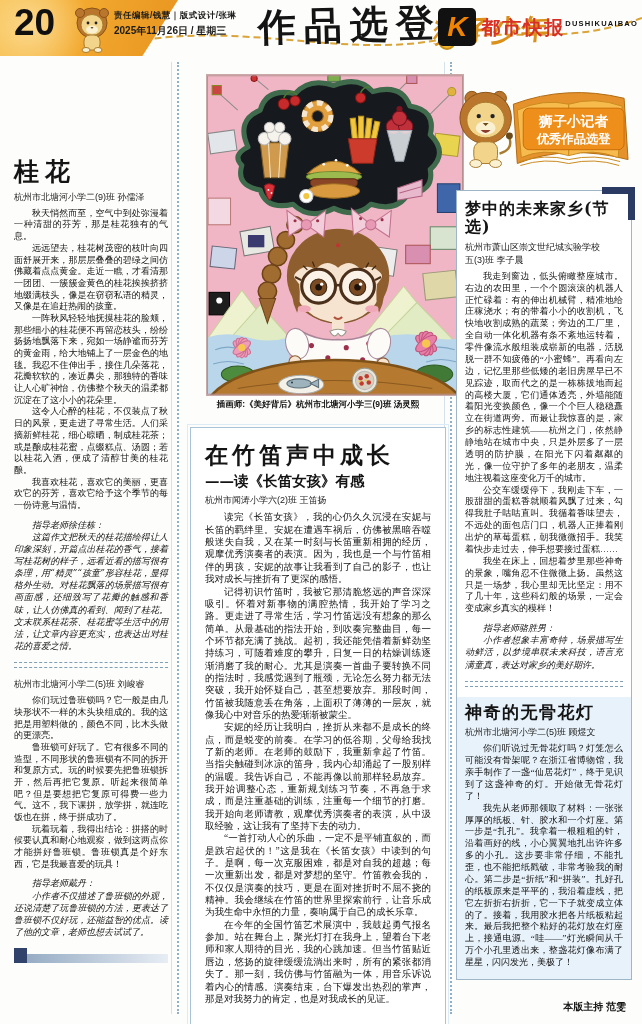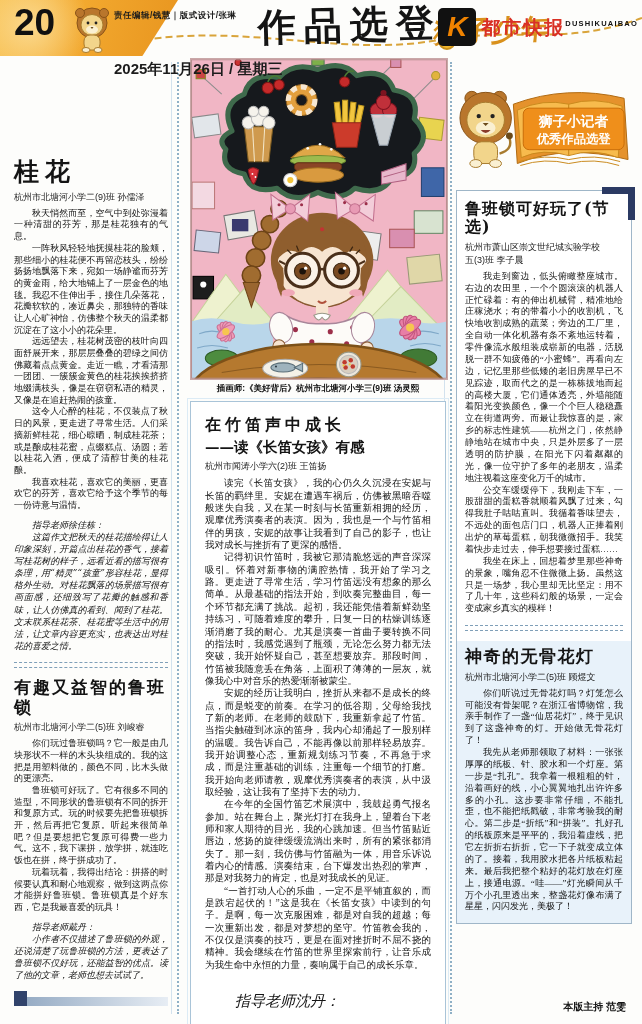--- a/index.html
+++ b/index.html
@@ -12,21 +12,21 @@
           background:linear-gradient(105deg,#f8c14f 0%,#f2a82e 45%,#e8951f 100%);
           clip-path:polygon(0 0,100% 0,80% 100%,0 100%);}
   .banner .shine{position:absolute;left:-30px;top:-34px;width:120px;height:120px;border-radius:50%;
           background:radial-gradient(circle,#fbd98e 0%,rgba(251,217,142,0) 70%);}
   .pagenum{position:absolute;left:14px;top:2px;z-index:3;font-family:"Liberation Sans",sans-serif;
            font-weight:900;font-size:37px;color:#101010;}
   .hdr-lion{position:absolute;left:72px;top:5px;z-index:3;}
   .edline{position:absolute;left:114px;top:10px;z-index:3;font-family:"Liberation Sans",sans-serif;
           font-size:8.5px;font-weight:700;color:#1c1c1c;letter-spacing:.5px;}
   .edline2{position:absolute;left:114px;top:24px;z-index:3;font-family:"Liberation Sans",sans-serif;
-          font-size:15px;font-weight:700;color:#1c1c1c;margin-top:36px;}
+          font-size:10px;font-weight:700;color:#1c1c1c;}
   .curve{position:absolute;left:0;top:0;z-index:0;}
   .ptitle{position:absolute;left:258px;top:0px;z-index:3;font-size:38px;font-weight:700;
           letter-spacing:8px;transform:rotate(-1.5deg);font-family:"DejaVu Serif",serif;}
   .brand{position:absolute;left:434px;top:12px;z-index:3;font-size:28px;font-weight:900;
          color:#d9911c;transform:skewX(-8deg) rotate(-2deg);letter-spacing:1px;
          font-family:"DejaVu Serif",serif;}
   .masthead{position:absolute;right:4px;top:8px;z-index:3;display:flex;align-items:center;gap:5px;}
   .kbox{width:38px;height:38px;background:#111;border-radius:5px;display:flex;
         align-items:center;justify-content:center;}
   .kbox span{color:#f08300;font-family:"Liberation Sans",sans-serif;font-weight:900;
@@ -39,40 +39,40 @@
   .vline{position:absolute;top:62px;height:952px;width:0;border-left:1px solid #d3e2ee;}
   .vwave{position:absolute;top:62px;height:952px;width:0;border-left:2px dotted #8fb0c6;}
   
   .col{position:absolute;}
   .col-left{left:14px;top:158px;width:154px;}
   .col-center{left:190px;top:58px;width:256px;}
   .col-right{left:456px;top:66px;width:176px;}
   .a-title{font-family:"DejaVu Serif",serif;font-weight:700;margin:0 0 4px 0;line-height:1.15;}
   .t-guihua{font-size:25px;letter-spacing:6px;}
   .t-luban{font-size:17px;letter-spacing:2px;}
-  .t-flute{font-size:16px;letter-spacing:4px;}
+  .t-flute{font-size:23px;letter-spacing:4px;}
   .t-sub{font-size:14.5px;font-weight:700;margin:2px 0 3px 0;font-family:"DejaVu Serif",serif;}
   .t-dream{font-size:16px;letter-spacing:1px;}
   .t-lantern{font-size:17px;letter-spacing:1.5px;}
   .byline{font-size:9px;color:#222;margin:0 0 4px 0;font-family:"Liberation Sans",sans-serif;}
   .body p{margin:0;text-align:justify;text-indent:2em;}
   .col-left .body p{font-size:9px;line-height:1.3;}
   .col-center .body p{font-size:9.5px;line-height:1.3;}
   .col-right .body p{font-size:9px;line-height:1.32;}
   .comment{margin-top:7px;font-style:italic;font-family:"DejaVu Serif",serif;}
   .comment p{margin:0;text-align:justify;text-indent:2em;}
   .col-left .comment p{font-size:9px;line-height:1.35;}
   .col-center .comment p{font-size:15px;line-height:1.35;margin-top:20px;}
   .col-right .comment p{font-size:9px;line-height:1.35;}
   .hdiv{height:4px;border-top:1px dashed #7f9fb8;border-bottom:1px dashed #7f9fb8;margin:10px 0;}
   .endbar{position:relative;height:9px;margin-top:16px;
           background:linear-gradient(to right,#8fa6c0,#e7edf4);}
   .endbar::before{content:"";position:absolute;left:0;top:-6px;width:13px;height:15px;background:#31436b;}
   
-  .figure{margin:0;}
+  .figure{margin:16px;}
   .fig-border{border:1px solid #c9a8a8;display:block;}
   .caption{font-size:8.5px;font-weight:700;text-align:center;margin:3px 0 6px 0;
            font-family:"Liberation Sans",sans-serif;}
   .center-box{border:1px solid #a9c4d8;outline:1px solid #dcebf5;outline-offset:2px;
               padding:14px 14px 12px 14px;min-height:560px;background:#fff;}
   
   .right-box{position:relative;border:1px solid #9fb6c8;padding:9px 8px 10px 8px;margin-top:8px;background:#fff;}
   .corner{position:absolute;width:26px;height:26px;}
   .corner.tr{top:-4px;right:-4px;border-top:7px solid #2b3a63;border-right:7px solid #2b3a63;}
   .panel-blue{background:#e8f2fa;margin:0 -8px -10px -8px;padding:6px 8px 10px 8px;}
@@ -128,33 +128,32 @@
 <div class="vwave" style="left:177px;"></div>
 <div class="vline" style="left:444px;"></div>
 <div class="vwave" style="left:450px;"></div>
 
 <div class="col col-left">
   <article>
     <h2 class="a-title t-guihua">桂花</h2>
     <p class="byline">杭州市北塘河小学二(9)班 孙儒泽</p>
     <div class="body">
       <p>秋天悄然而至，空气中到处弥漫着一种清甜的芬芳，那是桂花独有的气息。</p>
+      <p>远远望去，桂花树茂密的枝叶向四面舒展开来，那层层叠叠的碧绿之间仿佛藏着点点黄金。走近一瞧，才看清那一团团、一簇簇金黄色的桂花挨挨挤挤地缀满枝头，像是在窃窃私语的精灵，又像是在追赶热闹的孩童。</p>
       <p>一阵秋风轻轻地抚摸桂花的脸颊，那些细小的桂花便不再留恋枝头，纷纷扬扬地飘落下来，宛如一场静谧而芬芳的黄金雨，给大地铺上了一层金色的地毯。我忍不住伸出手，接住几朵落花，花瓣软软的，凑近鼻尖，那独特的香味让人心旷神怡，仿佛整个秋天的温柔都沉淀在了这小小的花朵里。</p>
-      <p>远远望去，桂花树茂密的枝叶向四面舒展开来，那层层叠叠的碧绿之间仿佛藏着点点黄金。走近一瞧，才看清那一团团、一簇簇金黄色的桂花挨挨挤挤地缀满枝头，像是在窃窃私语的精灵，又像是在追赶热闹的孩童。</p>
       <p>这令人心醉的桂花，不仅装点了秋日的风景，更走进了寻常生活。人们采摘新鲜桂花，细心晾晒，制成桂花茶；或是酿成桂花蜜，点缀糕点、汤圆；若以桂花入酒，便成了清醇甘美的桂花酿。</p>
       <p>我喜欢桂花，喜欢它的美丽，更喜欢它的芬芳，喜欢它给予这个季节的每一份诗意与温情。</p>
     </div>
     <div class="comment">
       <p>指导老师徐佳栋：</p>
       <p>这篇作文把秋天的桂花描绘得让人印象深刻，开篇点出桂花的香气，接着写桂花树的样子，远看近看的描写很有条理，用“精灵”“孩童”形容桂花，显得格外生动。对桂花飘落的场景描写很有画面感，还细致写了花瓣的触感和香味，让人仿佛真的看到、闻到了桂花。文末联系桂花茶、桂花蜜等生活中的用法，让文章内容更充实，也表达出对桂花的喜爱之情。</p>
     </div>
   </article>
   <div class="hdiv"></div>
   <article>
-    <h2 class="a-title t-luban">有趣又益智的鲁班锁</h2>
     <p class="byline">杭州市北塘河小学二(5)班 刘峻睿</p>
     <div class="body">
       <p>你们玩过鲁班锁吗？它一般是由几块形状不一样的木头块组成的。我的这把是用塑料做的，颜色不同，比木头做的更漂亮。</p>
       <p>鲁班锁可好玩了。它有很多不同的造型，不同形状的鲁班锁有不同的拆开和复原方式。玩的时候要先把鲁班锁拆开，然后再把它复原。听起来很简单吧？但是要想把它复原可得费一些力气。这不，我下课拼，放学拼，就连吃饭也在拼，终于拼成功了。</p>
       <p>玩着玩着，我得出结论：拼搭的时候要认真和耐心地观察，做到这两点你才能拼好鲁班锁。鲁班锁真是个好东西，它是我最喜爱的玩具！</p>
     </div>
     <div class="comment">
       <p>指导老师戴丹：</p>
       <p>小作者不仅描述了鲁班锁的外观，还说清楚了玩鲁班锁的方法，更表达了鲁班锁不仅好玩，还能益智的优点。读了他的文章，老师也想去试试了。</p>
     </div>
@@ -372,22 +371,22 @@
     <figcaption class="caption">插画师:《美好背后》杭州市北塘河小学三(9)班 汤灵熙</figcaption>
   </figure>
   <section class="center-box">
     <h2 class="a-title t-flute">在竹笛声中成长</h2>
     <div class="t-sub">——读《长笛女孩》有感</div>
     <p class="byline">杭州市闻涛小学六(2)班 王笛扬</p>
     <div class="body">
       <p>读完《长笛女孩》，我的心仍久久沉浸在安妮与长笛的羁绊里。安妮在遭遇车祸后，仿佛被黑暗吞噬般迷失自我，又在某一时刻与长笛重新相拥的经历，观摩优秀演奏者的表演。因为，我也是一个与竹笛相伴的男孩，安妮的故事让我看到了自己的影子，也让我对成长与挫折有了更深的感悟。</p>
       <p>记得初识竹笛时，我被它那清脆悠远的声音深深吸引。怀着对新事物的满腔热情，我开始了学习之路。更走进了寻常生活，学习竹笛远没有想象的那么简单。从最基础的指法开始，到吹奏完整曲目，每一个环节都充满了挑战。起初，我还能凭借着新鲜劲坚持练习，可随着难度的攀升，日复一日的枯燥训练逐渐消磨了我的耐心。尤其是演奏一首曲子要转换不同的指法时，我感觉遇到了瓶颈，无论怎么努力都无法突破，我开始怀疑自己，甚至想要放弃。那段时间，竹笛被我随意丢在角落，上面积了薄薄的一层灰，就像我心中对音乐的热爱渐渐被蒙尘。</p>
       <p>安妮的经历让我明白，挫折从来都不是成长的终点，而是蜕变的前奏。在学习的低谷期，父母给我找了新的老师。在老师的鼓励下，我重新拿起了竹笛。当指尖触碰到冰凉的笛身，我内心却涌起了一股别样的温暖。我告诉自己，不能再像以前那样轻易放弃。我开始调整心态，重新规划练习节奏，不再急于求成，而是注重基础的训练，注重每一个细节的打磨。我开始向老师请教，观摩优秀演奏者的表演，从中汲取经验，这让我有了坚持下去的动力。</p>
+      <p>“一首打动人心的乐曲，一定不是平铺直叙的，而是跌宕起伏的！”这是我在《长笛女孩》中读到的句子。是啊，每一次克服困难，都是对自我的超越；每一次重新出发，都是对梦想的坚守。竹笛教会我的，不仅仅是演奏的技巧，更是在面对挫折时不屈不挠的精神。我会继续在竹笛的世界里探索前行，让音乐成为我生命中永恒的力量，奏响属于自己的成长乐章。</p>
       <p>在今年的全国竹笛艺术展演中，我鼓起勇气报名参加。站在舞台上，聚光灯打在我身上，望着台下老师和家人期待的目光，我的心跳加速。但当竹笛贴近唇边，悠扬的旋律缓缓流淌出来时，所有的紧张都消失了。那一刻，我仿佛与竹笛融为一体，用音乐诉说着内心的情感。演奏结束，台下爆发出热烈的掌声，那是对我努力的肯定，也是对我成长的见证。</p>
-      <p>“一首打动人心的乐曲，一定不是平铺直叙的，而是跌宕起伏的！”这是我在《长笛女孩》中读到的句子。是啊，每一次克服困难，都是对自我的超越；每一次重新出发，都是对梦想的坚守。竹笛教会我的，不仅仅是演奏的技巧，更是在面对挫折时不屈不挠的精神。我会继续在竹笛的世界里探索前行，让音乐成为我生命中永恒的力量，奏响属于自己的成长乐章。</p>
     </div>
     <div class="comment">
       <p>指导老师沈丹：</p>
       <p>本文以《长笛女孩》为引，巧妙串联自身学竹笛的经历，情感真挚且逻辑清晰。从初遇热爱、遇挫想放弃，到受安妮启发重拾竹笛、最终登台绽放，成长轨迹鲜活动人。文字细腻，能将练笛的枯燥、舞台的紧张等细节具象化，更借书中句子升华主题，展现出对挫折与成长的深刻思考，是一篇兼具真情与深度的佳作。</p>
     </div>
   </section>
 </div>
 
 <div class="col col-right">
   <svg width="176" height="112" viewBox="0 0 178 112">
@@ -417,27 +416,31 @@
       <path d="M65 100 Q90 92 114 98 Q140 92 165 100" fill="none" stroke="#c98a1d"></path>
       <rect x="68" y="42" width="102" height="42" rx="6" fill="#ef8f1b" stroke="#c96d08"></rect>
       <text x="119" y="60" text-anchor="middle" font-size="14" font-weight="bold" fill="#ffffff">狮子小记者</text>
       <text x="119" y="77" text-anchor="middle" font-size="12.5" font-weight="bold" fill="#ffffff">优秀作品选登</text>
     </g>
   </svg>
   <section class="right-box">
     <div class="corner tr"></div>
 
     <article>
-      <h2 class="a-title t-dream">鲁班锁可好玩了(节选)</h2>
+      <h2 class="a-title t-dream">梦中的未来家乡(节选)</h2>
       <p class="school-line">杭州市萧山区崇文世纪城实验学校</p>
       <p class="byline">五(3)班 李子晨</p>
       <div class="body">
         <p>我走到窗边，低头俯瞰整座城市。右边的农田里，一个个圆滚滚的机器人正忙碌着：有的伸出机械臂，精准地给庄稼浇水；有的带着小小的收割机，飞快地收割成熟的蔬菜；旁边的工厂里，全自动一体化机器有条不紊地运转着，零件像流水般组装成崭新的电器，活脱脱一群不知疲倦的“小蜜蜂”。再看向左边，记忆里那些低矮的老旧房屋早已不见踪迹，取而代之的是一栋栋拔地而起的高楼大厦，它们通体透亮，外墙能随着阳光变换颜色，像一个个巨人稳稳矗立在街道两旁。而最让我惊喜的是，家乡的标志性建筑——杭州之门，依然静静地站在城市中央，只是外层多了一层透明的防护膜，在阳光下闪着粼粼的光，像一位守护了多年的老朋友，温柔地注视着这座变化万千的城市。</p>
         <p>公交车缓缓停下，我刚走下车，一股甜甜的蛋糕香就顺着风飘了过来，勾得我肚子咕咕直叫。我循着香味望去，不远处的面包店门口，机器人正捧着刚出炉的草莓蛋糕，朝我微微招手。我笑着快步走过去，伸手想要接过蛋糕……</p>
         <p>我坐在床上，回想着梦里那些神奇的景象，嘴角忍不住微微上扬。虽然这只是一场梦，我心里却无比坚定：用不了几十年，这些科幻般的场景，一定会变成家乡真实的模样！</p>
+      </div>
+      <div class="comment">
+        <p>指导老师骆胜男：</p>
+        <p>小作者想象丰富奇特，场景描写生动鲜活，以梦境串联未来科技，语言充满童真，表达对家乡的美好期许。</p>
       </div>
     </article>
     <div class="hdiv"></div>
     <article class="panel-blue">
       <h2 class="a-title t-lantern">神奇的无骨花灯</h2>
       <p class="byline">杭州市北塘河小学二(5)班 顾煜文</p>
       <div class="body">
         <p>你们听说过无骨花灯吗？灯笼怎么可能没有骨架呢？在浙江省博物馆，我亲手制作了一盏“仙居花灯”，终于见识到了这盏神奇的灯。开始做无骨花灯了！</p>
         <p>我先从老师那领取了材料：一张张厚厚的纸板、针、胶水和一个灯座。第一步是“扎孔”。我拿着一根粗粗的针，沿着画好的线，小心翼翼地扎出许许多多的小孔。这步要非常仔细，不能扎歪，也不能把纸戳破，非常考验我的耐心。第二步是“折纸”和“拼装”。扎好孔的纸板原来是平平的，我沿着虚线，把它左折折右折折，它一下子就变成立体的了。接着，我用胶水把各片纸板粘起来。最后我把整个粘好的花灯放在灯座上，接通电源。“哇——”灯光瞬间从千万个小孔里透出来，整盏花灯像布满了星星，闪闪发光，美极了！</p>
 

